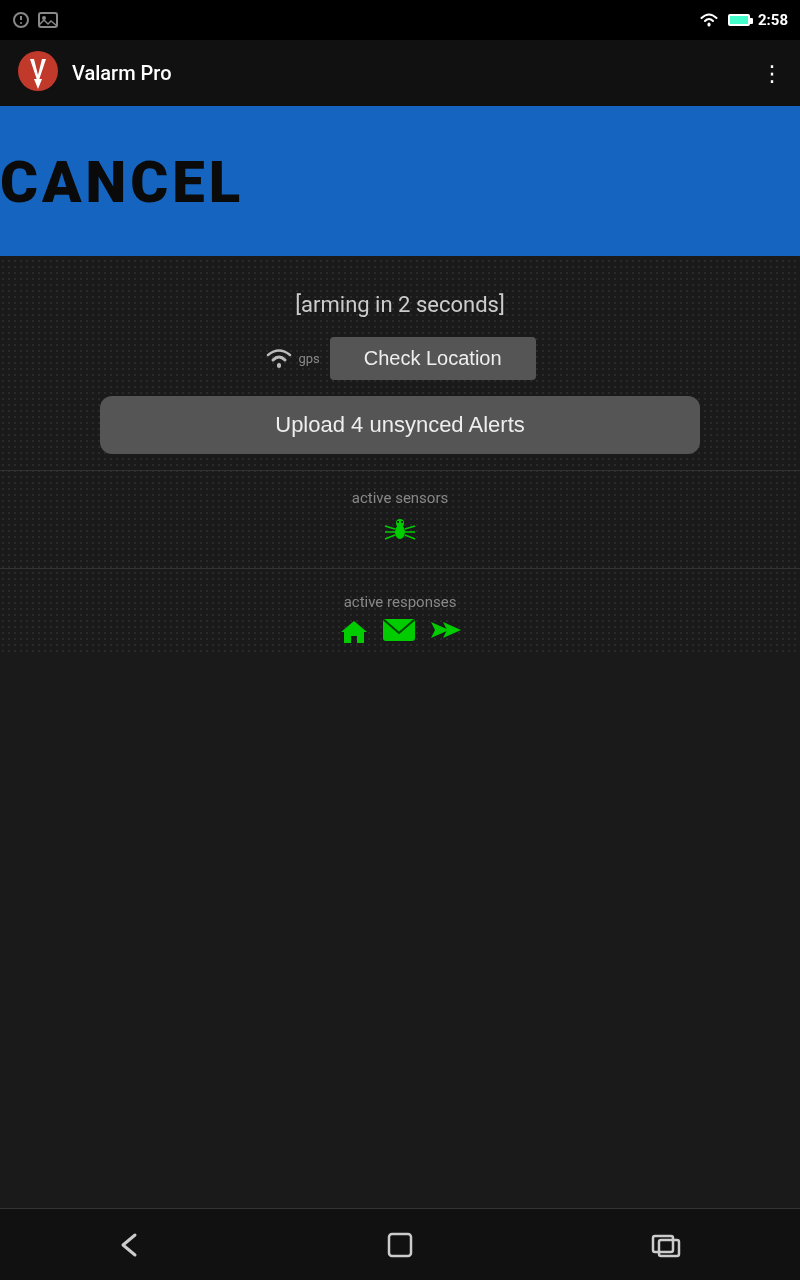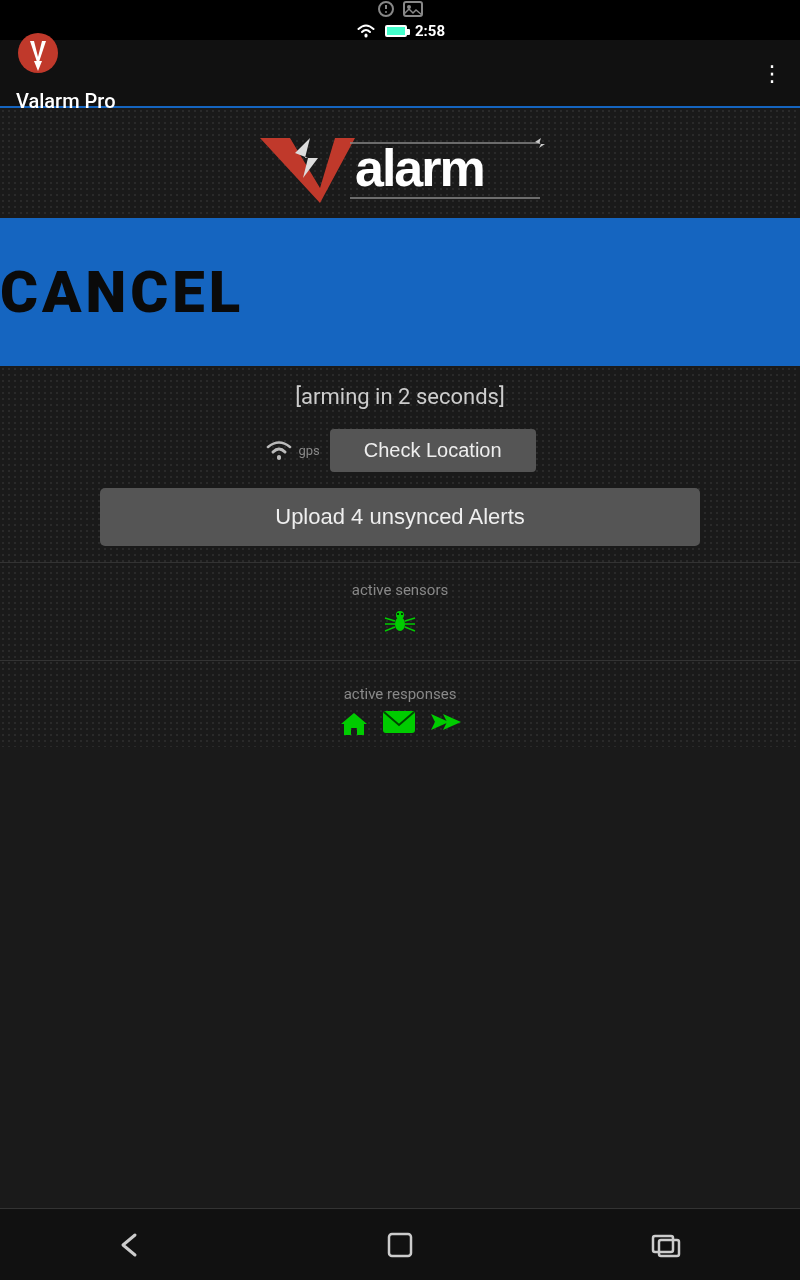--- a/index.html
+++ b/index.html
@@ -15,21 +15,20 @@
 
     
     #status-bar {
       width: 100%;
       height: 40px;
       background: #000;
       display: flex;
       align-items: center;
       justify-content: space-between;
       padding: 0 12px;
-      flex-direction: column;
     }
 
     .status-left {
       display: flex;
       gap: 8px;
       align-items: center;
     }
 
     .status-right {
       display: flex;
@@ -67,22 +66,22 @@
       background: #111;
       border-bottom: 2px solid #1565C0;
       display: flex;
       align-items: center;
       justify-content: space-between;
       padding: 0 16px;
     }
 
     .app-bar-left {
       display: flex;
+      align-items: center;
       gap: 12px;
-      flex-direction: column;
     }
 
     .app-logo {
       width: 44px;
       height: 44px;
     }
 
     .app-title {
       color: #fff;
       font-size: 20px;
@@ -134,20 +133,21 @@
       letter-spacing: 4px;
       text-transform: uppercase;
     }
 
     
     #arming-text {
       text-align: center;
       color: #ccc;
       font-size: 22px;
       padding: 18px 0 14px;
+      margin-top: 18px;
     }
 
     
     #location-row {
       display: flex;
       justify-content: center;
       align-items: center;
       gap: 10px;
       padding: 6px 0 16px;
     }
@@ -173,21 +173,21 @@
       cursor: pointer;
     }
 
     
     #upload-btn {
       display: block;
       margin: 0 auto 16px;
       background: #555;
       color: #eee;
       border: none;
-      border-radius: 5px;
+      border-radius: 12px;
       padding: 16px 30px;
       font-size: 22px;
       cursor: pointer;
       width: 75%;
       text-align: center;
     }
 
     
     .divider {
       width: 100%;
@@ -289,35 +289,20 @@
       <polygon points="14,8 22,32 30,8 26,8 22,24 18,8" fill="white"></polygon>
       <polygon points="22,28 18,28 22,38 26,28" fill="white"></polygon>
     </svg>
     <span class="app-title">Valarm Pro</span>
   </div>
   <span class="overflow-menu">⋮</span>
 </div>
 
 <div id="main-content">
 
-  <div id="logo-area">
-    <svg width="320" height="80" viewBox="0 0 320 80">
-
-      <polygon points="20,10 50,10 80,60 95,10 115,10 80,75" fill="#c0392b"></polygon>
-
-      <polygon points="55,25 70,10 65,30 78,30 63,50 68,30 55,25" fill="#ddd"></polygon>
-
-      <text x="115" y="58" font-size="52" font-weight="900" font-family="Arial,sans-serif" fill="white" letter-spacing="-2">alarm</text>
-
-      <line x1="110" y1="15" x2="300" y2="15" stroke="#888" stroke-width="1.5"></line>
-      <line x1="110" y1="70" x2="300" y2="70" stroke="#888" stroke-width="1.5"></line>
-
-      <polygon points="290,18 302,10 298,22 310,22 298,30 302,22 290,18" fill="#ccc" transform="scale(0.5) translate(300,10)"></polygon>
-    </svg>
-  </div>
 
   <div id="cancel-button">
     <span class="cancel-text">CANCEL</span>
   </div>
 
   <div id="arming-text">[arming in 2 seconds]</div>
 
   <div id="location-row">
     <div class="gps-icon-group">
       <svg width="30" height="24" viewBox="0 0 30 24">

